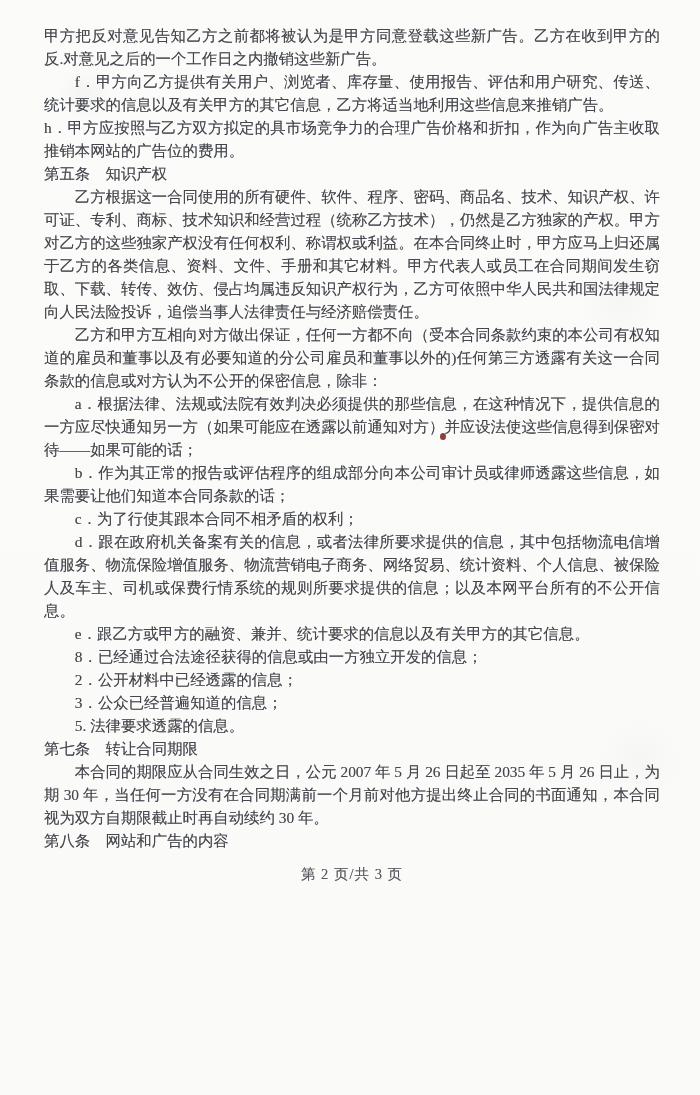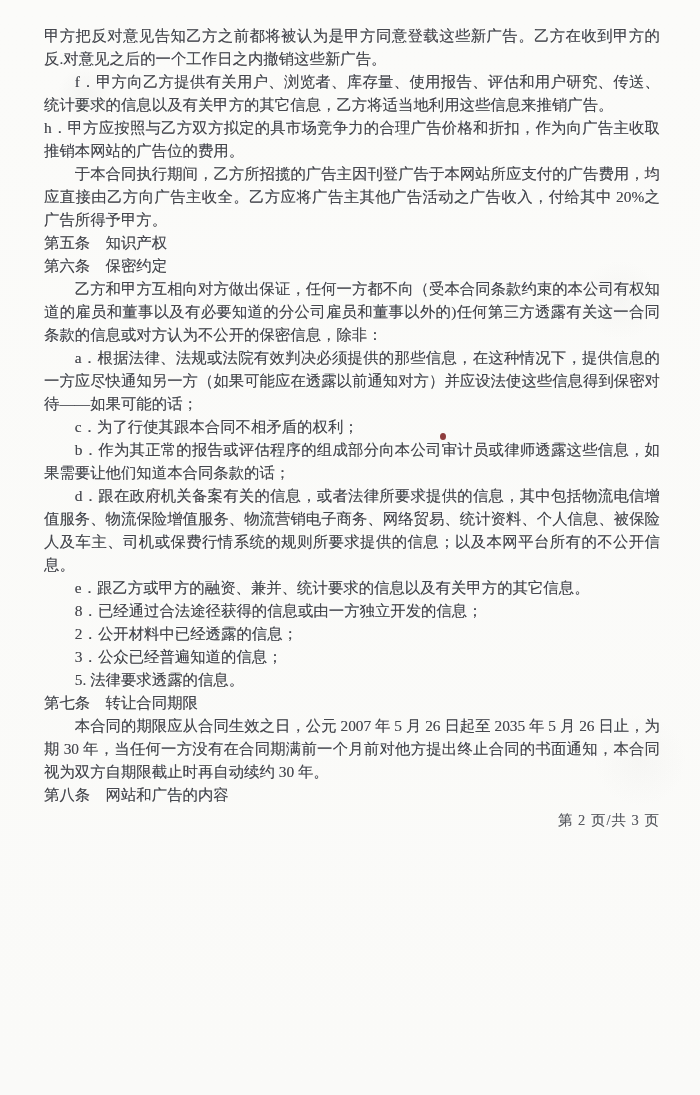--- a/index.html
+++ b/index.html
@@ -25,22 +25,22 @@
     font-size:15.4px;
     line-height:23px;
     text-align:justify;
     text-justify:inter-ideograph;
     text-shadow:0 0 .6px rgba(69,71,78,.5);
   }
   .content p{margin:0;}
   .indent{text-indent:2em;}
   .heading{text-indent:0;}
   .page-footer{
-    margin-top:3px;
-    text-align:right;
+    margin-top:11px;
+    text-align:center;
     font-size:14.5px;
     color:#585a61;
     letter-spacing:1px;
   }
   .red-dot{
     position:absolute;
     left:440px;top:433px;
     width:6px;height:7px;
     border-radius:50%;
     opacity:.88;
@@ -48,27 +48,26 @@
 </style>
 </head>
 <body>
 
 <div class="page">
 
   <div class="content" style="color: rgb(69, 71, 78);">
     <p>甲方把反对意见告知乙方之前都将被认为是甲方同意登载这些新广告。乙方在收到甲方的反.对意见之后的一个工作日之内撤销这些新广告。</p>
     <p class="indent">f．甲方向乙方提供有关用户、浏览者、库存量、使用报告、评估和用户研究、传送、统计要求的信息以及有关甲方的其它信息，乙方将适当地利用这些信息来推销广告。</p>
     <p>h．甲方应按照与乙方双方拟定的具市场竞争力的合理广告价格和折扣，作为向广告主收取推销本网站的广告位的费用。</p>
-    <p class="indent">于本合同执行期间，乙方所招揽的广告主因刊登广告于本网站所应支付的广告费用，均应直接由乙方向广告主收全。乙方应将广告主其他广告活动之广告收入，付给其中 20%之广告所得予甲方。</p>
     <p class="heading">第五条　知识产权</p>
-    <p class="heading">第六条　保密约定</p>
+    <p class="indent">乙方根据这一合同使用的所有硬件、软件、程序、密码、商品名、技术、知识产权、许可证、专利、商标、技术知识和经营过程（统称乙方技术），仍然是乙方独家的产权。甲方对乙方的这些独家产权没有任何权利、称谓权或利益。在本合同终止时，甲方应马上归还属于乙方的各类信息、资料、文件、手册和其它材料。甲方代表人或员工在合同期间发生窃取、下载、转传、效仿、侵占均属违反知识产权行为，乙方可依照中华人民共和国法律规定向人民法险投诉，追偿当事人法律责任与经济赔偿责任。</p>
     <p class="indent">乙方和甲方互相向对方做出保证，任何一方都不向（受本合同条款约束的本公司有权知道的雇员和董事以及有必要知道的分公司雇员和董事以外的)任何第三方透露有关这一合同条款的信息或对方认为不公开的保密信息，除非：</p>
     <p class="indent">a．根据法律、法规或法院有效判决必须提供的那些信息，在这种情况下，提供信息的一方应尽快通知另一方（如果可能应在透露以前通知对方）并应设法使这些信息得到保密对待——如果可能的话；</p>
+    <p class="indent">b．作为其正常的报告或评估程序的组成部分向本公司审计员或律师透露这些信息，如果需要让他们知道本合同条款的话；</p>
     <p class="indent">c．为了行使其跟本合同不相矛盾的权利；</p>
-    <p class="indent">b．作为其正常的报告或评估程序的组成部分向本公司审计员或律师透露这些信息，如果需要让他们知道本合同条款的话；</p>
     <p class="indent">d．跟在政府机关备案有关的信息，或者法律所要求提供的信息，其中包括物流电信增值服务、物流保险增值服务、物流营销电子商务、网络贸易、统计资料、个人信息、被保险人及车主、司机或保费行情系统的规则所要求提供的信息；以及本网平台所有的不公开信息。</p>
     <p class="indent">e．跟乙方或甲方的融资、兼并、统计要求的信息以及有关甲方的其它信息。</p>
     <p class="indent">8．已经通过合法途径获得的信息或由一方独立开发的信息；</p>
     <p class="indent">2．公开材料中已经透露的信息；</p>
     <p class="indent">3．公众已经普遍知道的信息；</p>
     <p class="indent">5. 法律要求透露的信息。</p>
     <p class="heading">第七条　转让合同期限</p>
     <p class="indent">本合同的期限应从合同生效之日，公元 2007 年 5 月 26 日起至 2035 年 5 月 26 日止，为期 30 年，当任何一方没有在合同期满前一个月前对他方提出终止合同的书面通知，本合同视为双方自期限截止时再自动续约 30 年。</p>
     <p class="heading">第八条　网站和广告的内容</p>
 

